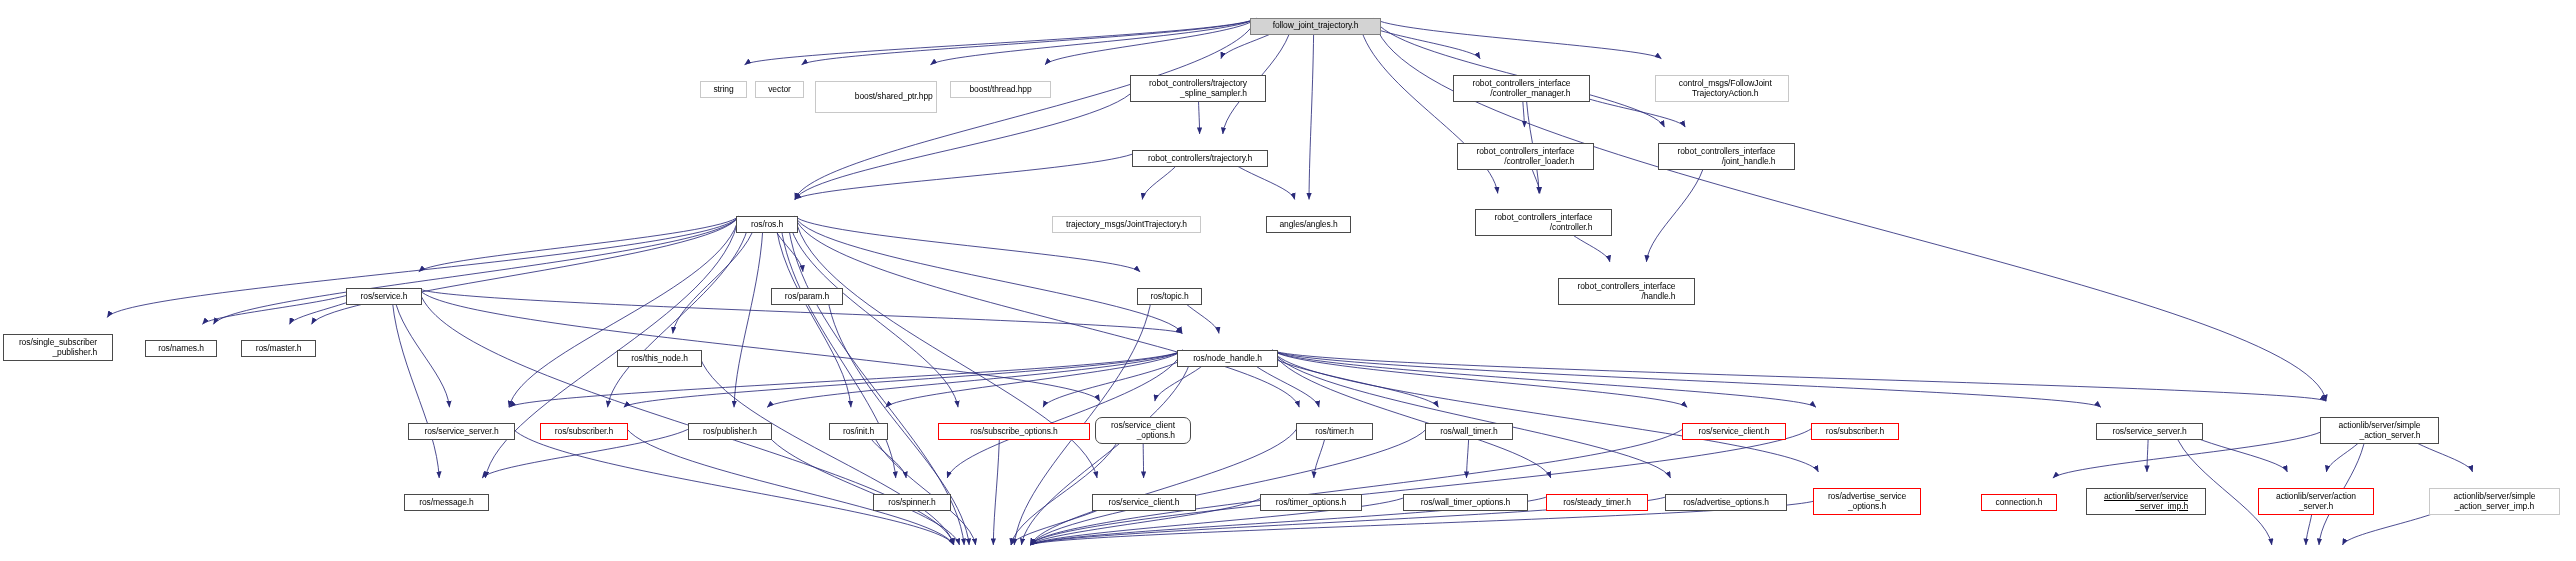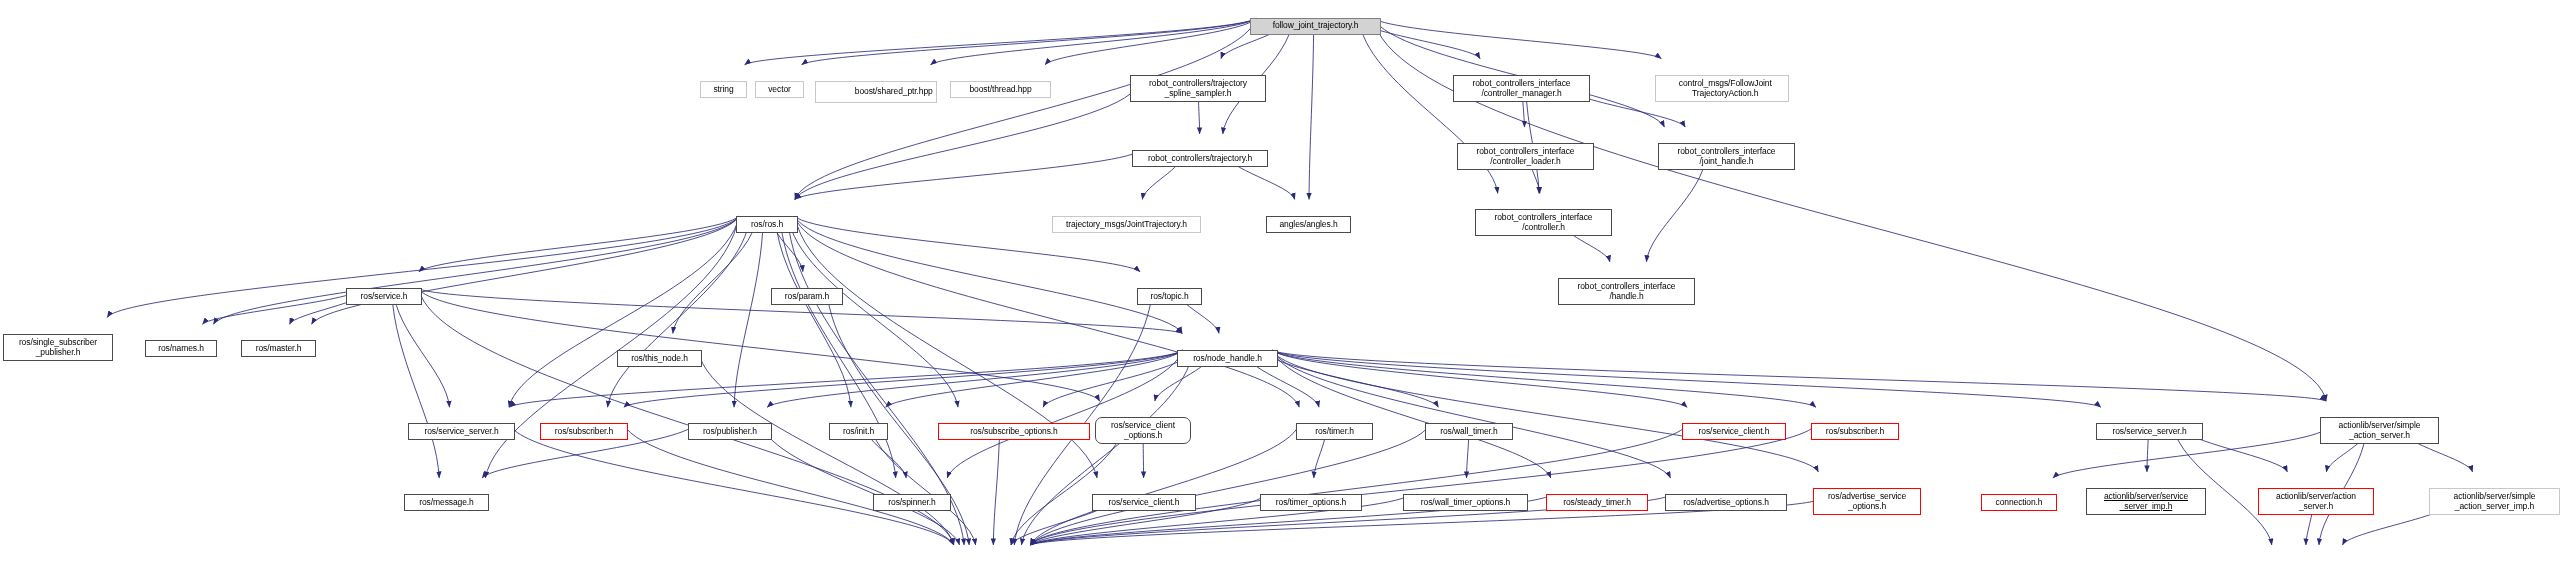--- a/index.html
+++ b/index.html
@@ -29,20 +29,21 @@
     border:0.8px solid #c0c0c0;
     font-size:8.5px;
     padding:0.8px 1.5px;
   }
   .node.root{
     background:#d3d3d3;
     border:0.8px solid #808080;
   }
   .node.dark{
     border:1.2px solid #4a4a4a;
+    text-align:right;
   }
   .node.red{
     border:1.2px solid #ff0000;
   }
   .node.plain{
     border:0.8px solid #c8c8c8;
   }
 </style>
 </head>
 <body>
@@ -154,21 +155,21 @@
         <path d="M 3107.6666666666665 563 C 3104.182222222222 621.14, 3048.9288888888887 670.1, 3045.4444444444443 716" marker-end="url(#arrowhead)" stroke="#2a2a7a"></path>
         <path d="M 3054.8 563 C 3034.7072000000003 587.7, 2716.0928 608.5, 2696 628" marker-end="url(#arrowhead)" stroke="#2a2a7a"></path>
         <path d="M 3038.297777777778 656 C 3037.7362844444447 678.8, 3028.8326044444443 698, 3028.271111111111 716" marker-end="url(#arrowhead)" stroke="#2a2a7a"></path>
         <path d="M 3228.031111111111 656 C 3219.5350399999998 678.8, 3084.8116266666666 698, 3076.3155555555554 716" marker-end="url(#arrowhead)" stroke="#2a2a7a"></path>
       </g>
   </svg>
   <div id="node-layer">
       <div class="node root" style="left: 1250px; top: 1.5px; width: 131px; height: 17px;">follow_joint_trajectory.h</div>
       <div class="node plain" style="left: 700px; top: 65px; width: 47px; height: 17px;">string</div>
       <div class="node plain" style="left: 755px; top: 65px; width: 49px; height: 17px;">vector</div>
-      <div class="node plain" style="left: 815px; top: 65px; width: 122px; height: 22px; padding-left: 37px;">boost/shared_ptr.hpp</div>
+      <div class="node plain" style="left: 815px; top: 65px; width: 122px; height: 32px; padding-left: 37px;">boost/shared_ptr.hpp</div>
       <div class="node plain" style="left: 950px; top: 65px; width: 101px; height: 17px;">boost/thread.hpp</div>
       <div class="node dark" style="left: 1130px; top: 59px; width: 136px; height: 27.4px;">robot_controllers/trajectory
 _spline_sampler.h</div>
       <div class="node dark" style="left: 1453px; top: 59px; width: 137px; height: 27.4px;">robot_controllers_interface
 /controller_manager.h</div>
       <div class="node plain" style="left: 1655px; top: 59px; width: 134px; height: 27.4px; padding-left: 8px;">control_msgs/FollowJoint
 TrajectoryAction.h</div>
       <div class="node dark" style="left: 1132px; top: 134px; width: 136px; height: 17px;">robot_controllers/trajectory.h</div>
       <div class="node dark" style="left: 1457px; top: 127px; width: 137px; height: 27.4px;">robot_controllers_interface
 /controller_loader.h</div>

